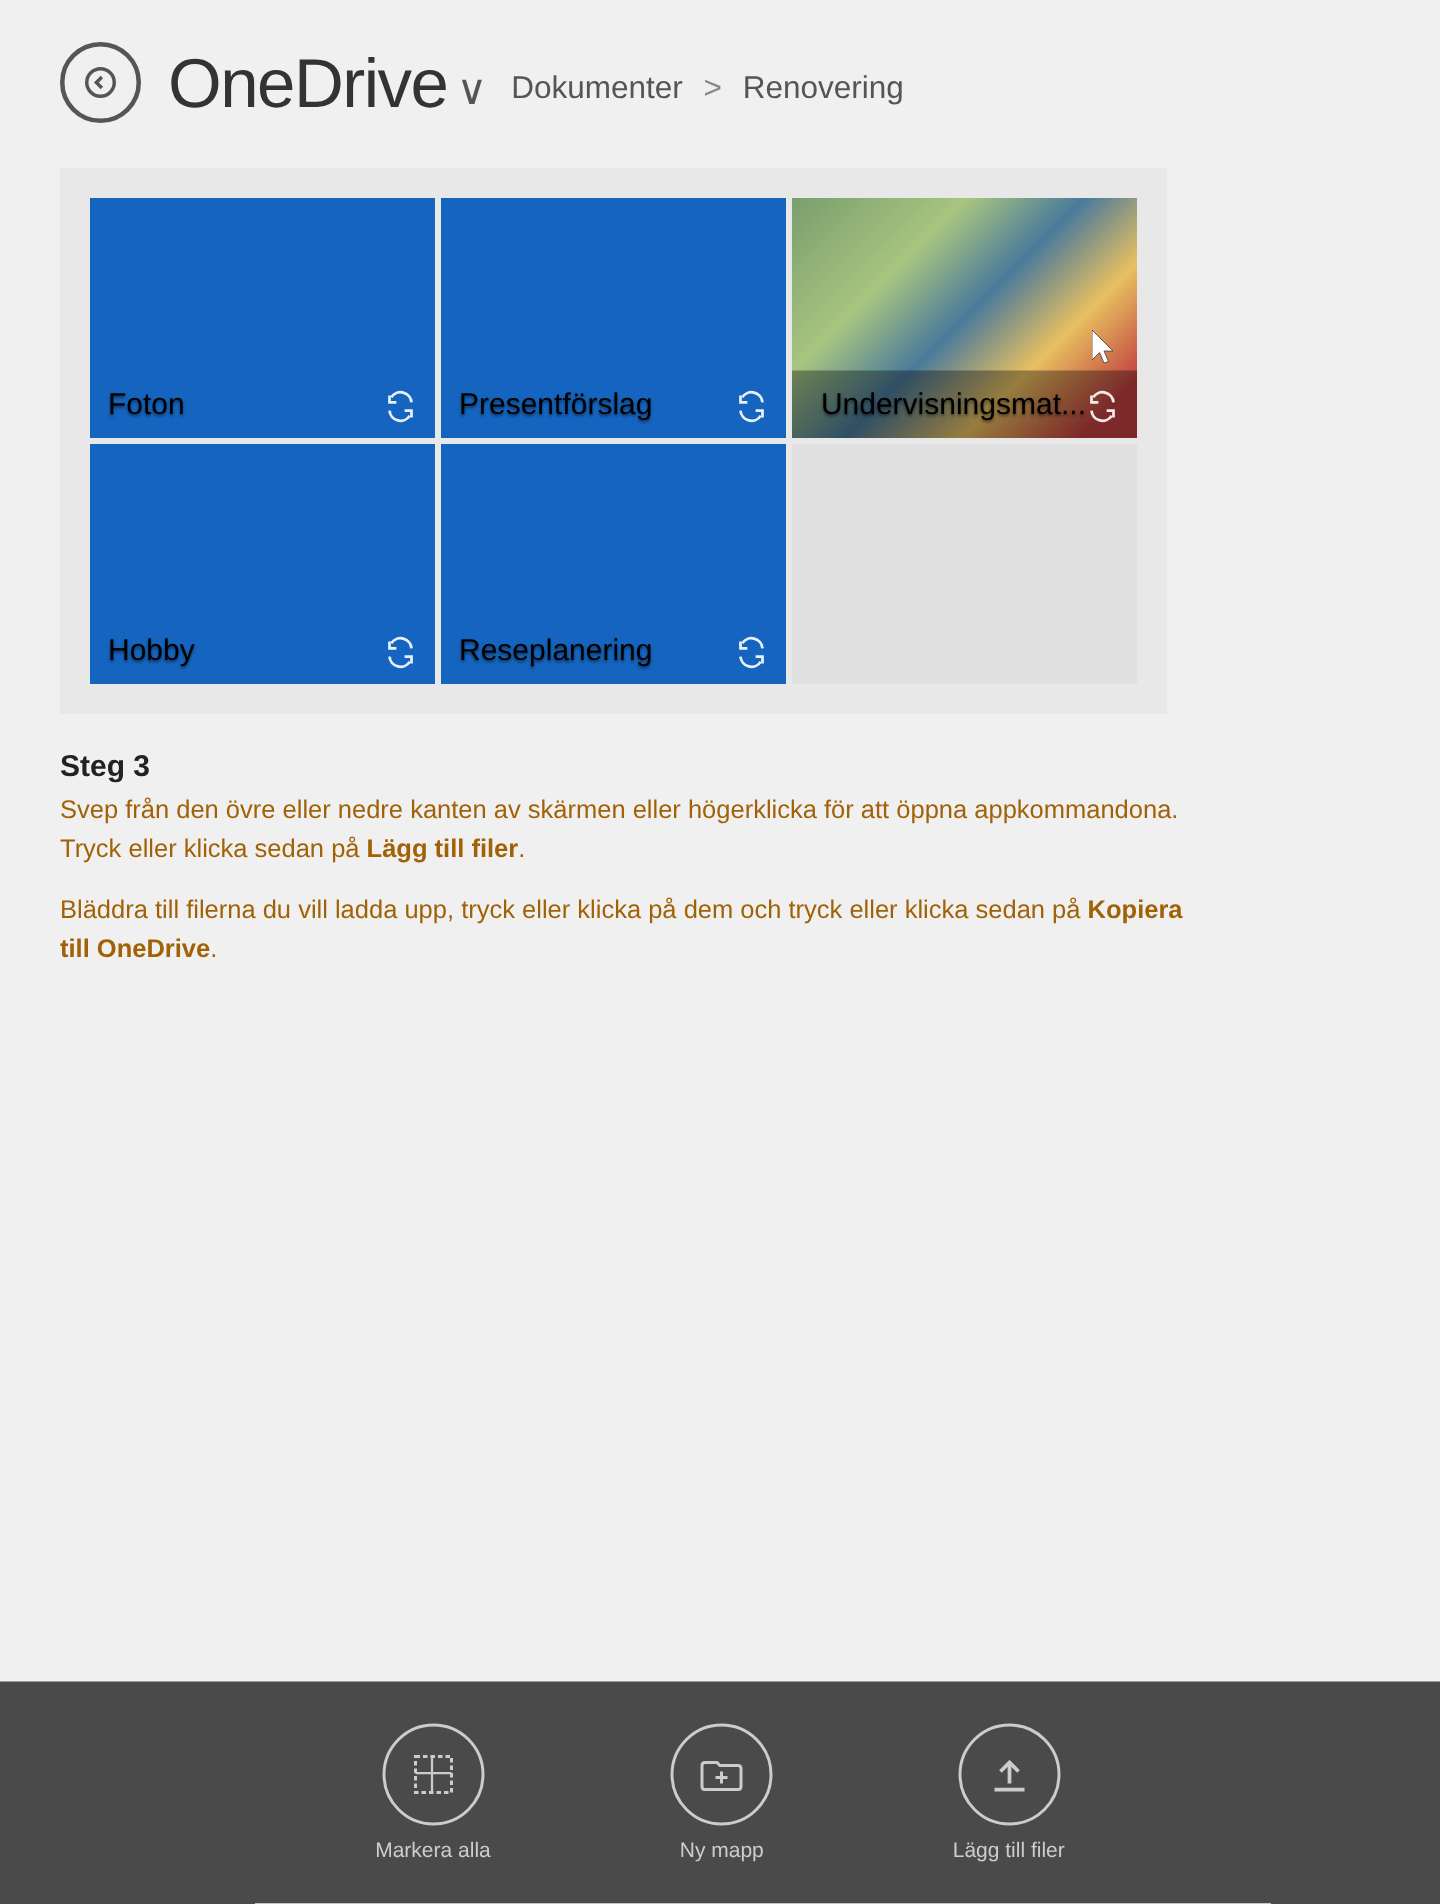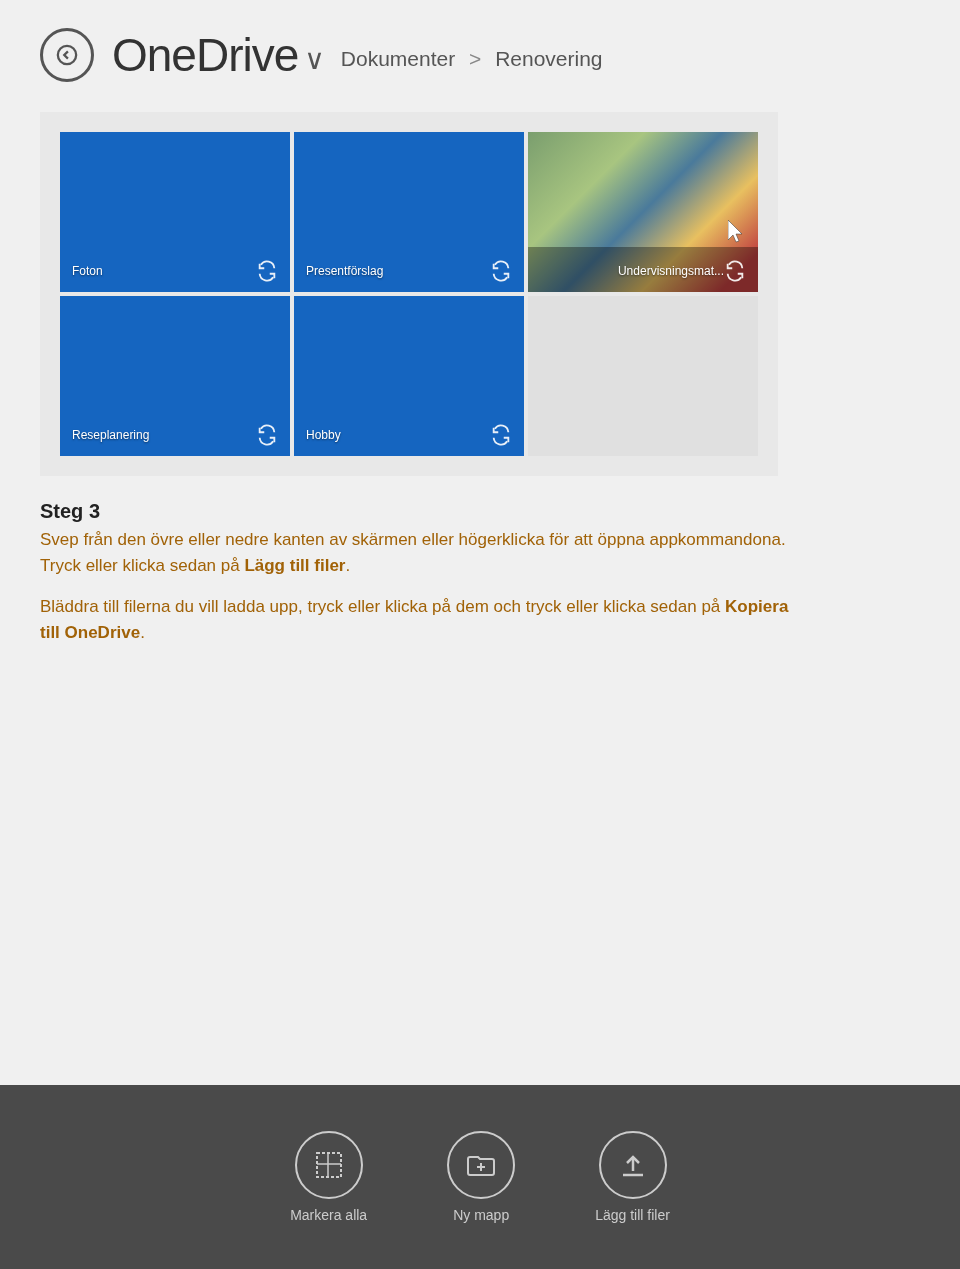--- a/index.html
+++ b/index.html
@@ -107,23 +107,23 @@
       background: rgba(0,0,0,0.35);
     }
     .tile-label-row {
       display: flex;
       align-items: center;
       justify-content: space-between;
       position: relative;
       z-index: 2;
     }
     .tile-label {
-      font-size: 12px;
+      font-size: 20px;
       font-weight: 400;
-      color: #ffffff;
+      color: #000000;
       text-shadow: 0 1px 2px rgba(0,0,0,0.5);
     }
     .tile-sync-icon {
       width: 22px;
       height: 22px;
       opacity: 0.9;
     }
 
     
     .steg-section {
@@ -143,26 +143,26 @@
     .steg-text b {
       font-weight: 700;
     }
 
     
     .command-bar {
       position: absolute;
       bottom: 0;
       left: 0;
       right: 0;
-      height: 184px;
+      height: 148px;
       background: #4a4a4a;
       display: flex;
       align-items: center;
       justify-content: center;
-      gap: 80px;
+      gap: 120px;
     }
     .cmd-item {
       display: flex;
       flex-direction: column;
       align-items: center;
       gap: 8px;
       cursor: pointer;
     }
     .cmd-circle {
       width: 68px;
@@ -249,31 +249,31 @@
 
         <div style="position:absolute; right:10px; top:55%; z-index:20;">
           <svg width="20" height="24" viewBox="0 0 20 24">
             <polygon points="0,0 0,20 5,15 8,22 11,21 8,14 14,14" fill="white" stroke="#333" stroke-width="0.5"></polygon>
           </svg>
         </div>
       </div>
 
       <div class="file-tile">
         <div class="tile-label-row">
-          <span class="tile-label">Reseplanering</span>
+          <span class="tile-label">Hobby</span>
           <svg class="tile-sync-icon" viewBox="0 0 24 24" fill="none" stroke="white" stroke-width="2">
             <path d="M4 4v5h5M20 20v-5h-5"></path>
             <path d="M20 9A8 8 0 0 0 5.3 5.3M4 15a8 8 0 0 0 14.7 3.7"></path>
           </svg>
         </div>
       </div>
 
       <div class="file-tile">
         <div class="tile-label-row">
-          <span class="tile-label">Hobby</span>
+          <span class="tile-label">Reseplanering</span>
           <svg class="tile-sync-icon" viewBox="0 0 24 24" fill="none" stroke="white" stroke-width="2">
             <path d="M4 4v5h5M20 20v-5h-5"></path>
             <path d="M20 9A8 8 0 0 0 5.3 5.3M4 15a8 8 0 0 0 14.7 3.7"></path>
           </svg>
         </div>
       </div>
 
       <div style="background:#e0e0e0;"></div>
 
     </div>

